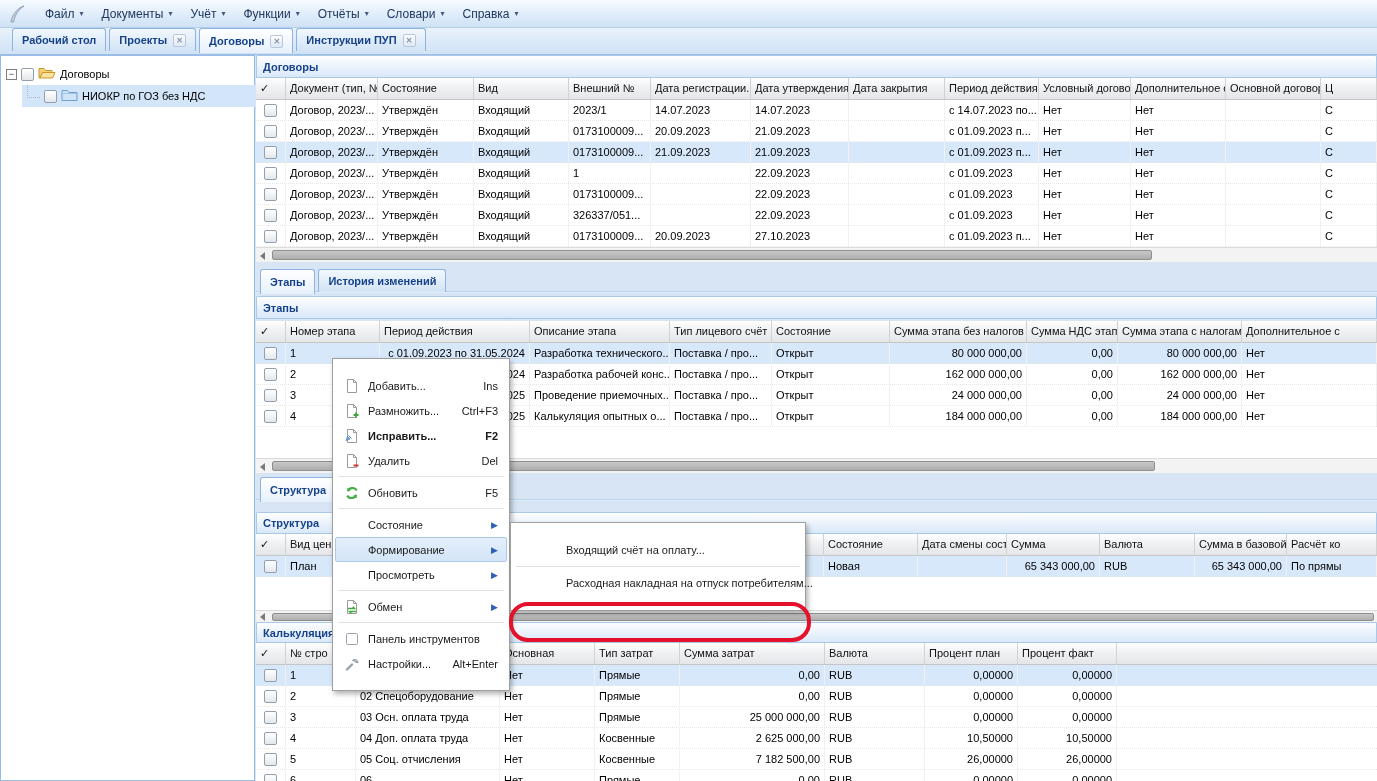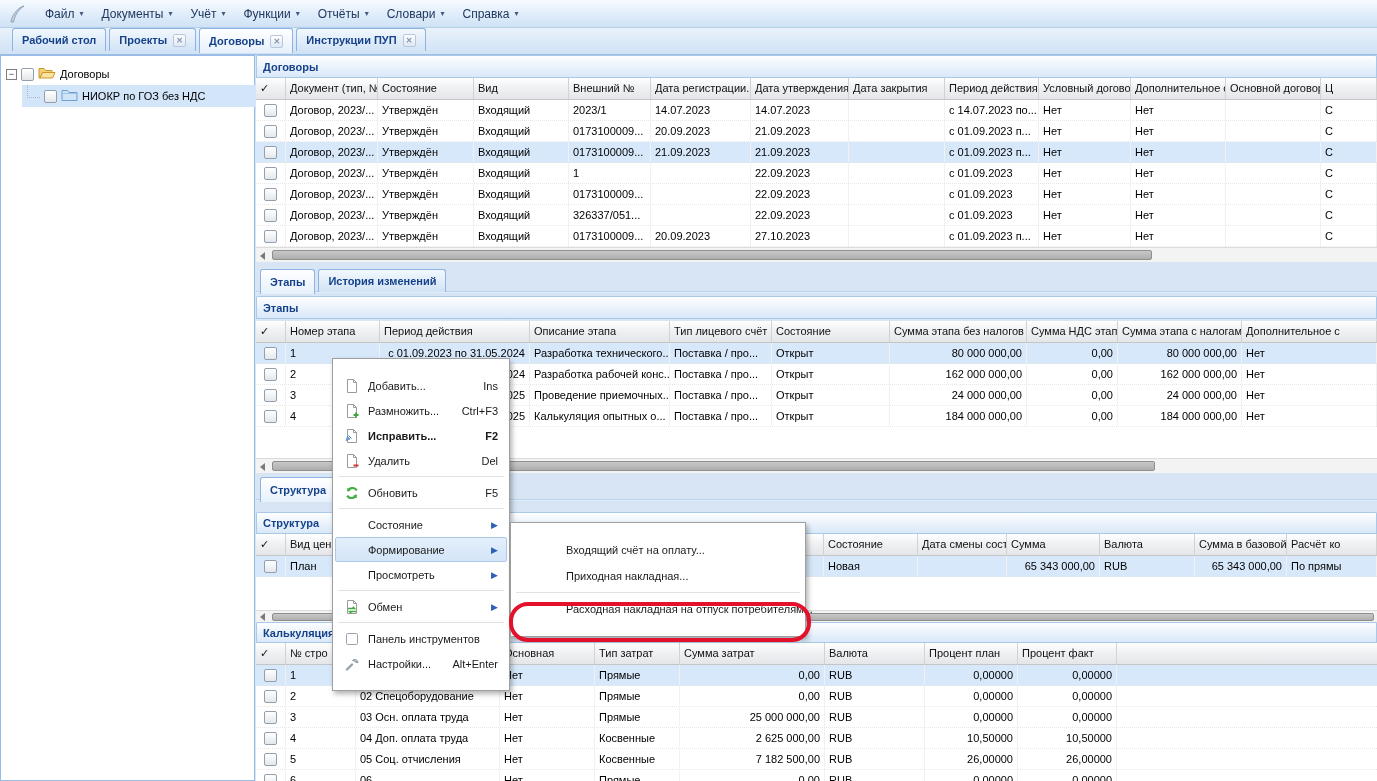--- a/index.html
+++ b/index.html
@@ -655,24 +655,20 @@
         <span class="mlabel">Настройки...</span>
         <span class="msc">Alt+Enter</span>
       </div>
     </div>
 
   <div class="ctx sub" style="left:510px;top:522px;width:296px">
       <div class="mitem">
         <span class="mic"></span>
         <span class="mlabel">Входящий счёт на оплату...</span>
       </div>
-      <div class="mitem">
-        <span class="mic"></span>
-        <span class="mlabel">Приходная накладная...</span>
-      </div>
       <div class="msep"></div>
       <div class="mitem">
         <span class="mic"></span>
         <span class="mlabel">Расходная накладная на отпуск потребителям...</span>
       </div>
     </div>
 
   <div class="red-annot" style="left:509px;top:602px;width:302px;height:40px"></div>
 
 </div>

